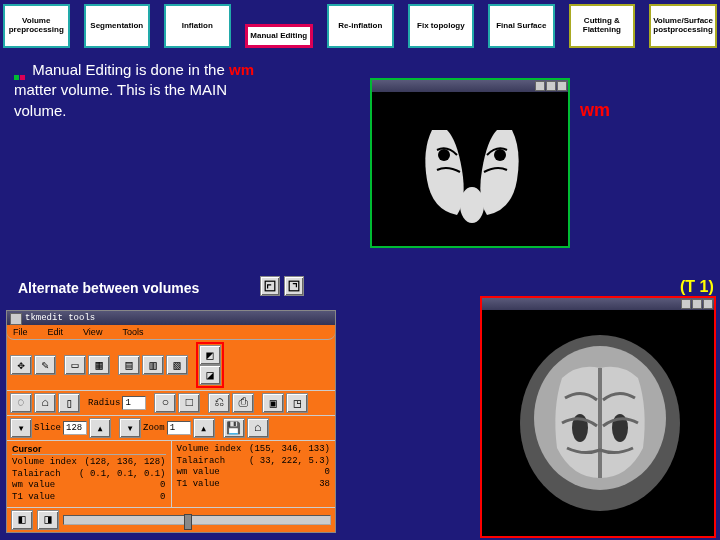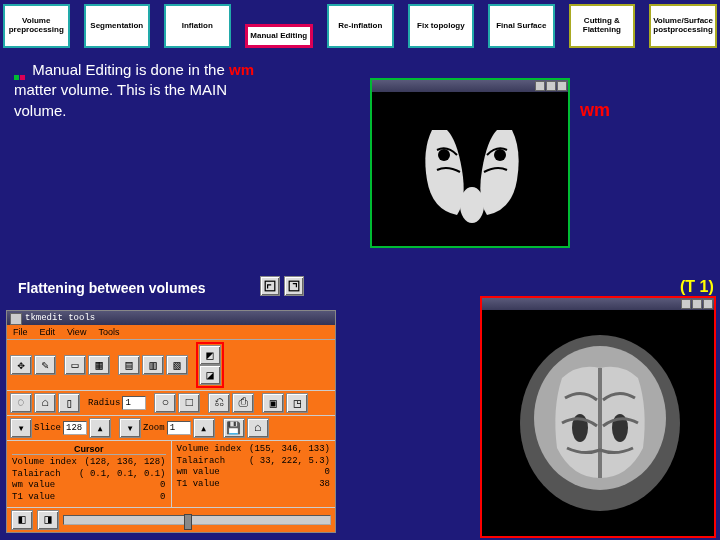--- a/index.html
+++ b/index.html
@@ -157,40 +157,40 @@
     color:#fff;
     padding:2px 4px 2px 18px;
     font-size:9px;
     position:relative;
   }
   .tb-title::before{
     content:""; position:absolute; left:3px; top:2px;
     width:10px; height:10px; background:#ccc; border:1px solid #666;
   }
   .tb-menu {
-    display:flex; gap:12px; padding:2px 6px; border-bottom:1px solid #aaa;
+    display:flex; gap:20px; padding:2px 6px; border-bottom:1px solid #aaa;
     font-family: Arial, sans-serif;
+    border-radius: 7px;
   }
   .tb-row {
     display:flex; align-items:center; gap:2px; padding:2px 3px;
     border-bottom:1px solid #ccc;
   }
   .btn {
     width:22px; height:20px; background:#ddd;
     border:1px solid #888;
     box-shadow: inset 1px 1px #fff, inset -1px -1px #666;
     display:flex; align-items:center; justify-content:center;
     font-size:12px;
   }
   .sep { width:4px; }
   .field { background:#fff; border:1px inset #aaa; padding:1px 2px; min-width:24px; font-size:9px;}
   .red-box { border:2px solid #ff0000; padding:1px; }
   .tb-section {
     display:flex;
-    text-align:center;
   }
   .tb-col { flex:1; padding:3px 5px; border-right:1px solid #ccc;}
   .tb-col:last-child{border-right:none;}
   .tb-col h4{ margin:0 0 2px; font-size:9px; font-weight:bold; font-family:Arial,sans-serif; border-bottom:1px solid #aaa;}
   .kv { display:flex; justify-content:space-between; font-size:9px; line-height:1.3;}
   .slider-block { display:flex; align-items:center; gap:4px; padding:2px 4px; border-top:1px solid #ccc;}
   .slider { flex:1; height:10px; background:#ccc; position:relative; border:1px inset #aaa;}
   .slider::after{content:"";position:absolute;left:45%;top:-2px;width:6px;height:14px;background:#888;border:1px solid #444;}
 
   
@@ -217,21 +217,21 @@
   <div class="stage olive">Volume/Surface postprocessing</div>
 </div>
 
 <div class="content-left">
   <div class="bullet-block">
     <span class="bullet-icon"></span>
     <span>Manual Editing is done in the </span><span class="em-red">wm</span><span> matter volume.  This is the MAIN volume.</span>
   </div>
 </div>
 
-<div class="alt-label">Flattening between volumes</div>
+<div class="alt-label">Alternate between volumes</div>
 <div class="alt-icons">
   <div class="tiny-btn">
       <svg viewBox="0 0 10 10">
         <rect x="1" y="1" width="8" height="8" fill="none" stroke="#000"></rect>
         <path d="M3 7 L3 4 L6 4" fill="none" stroke="#000"></path>
       </svg>
     </div>
   <div class="tiny-btn">
       <svg viewBox="0 0 10 10">
         <rect x="1" y="1" width="8" height="8" fill="none" stroke="#000"></rect>

